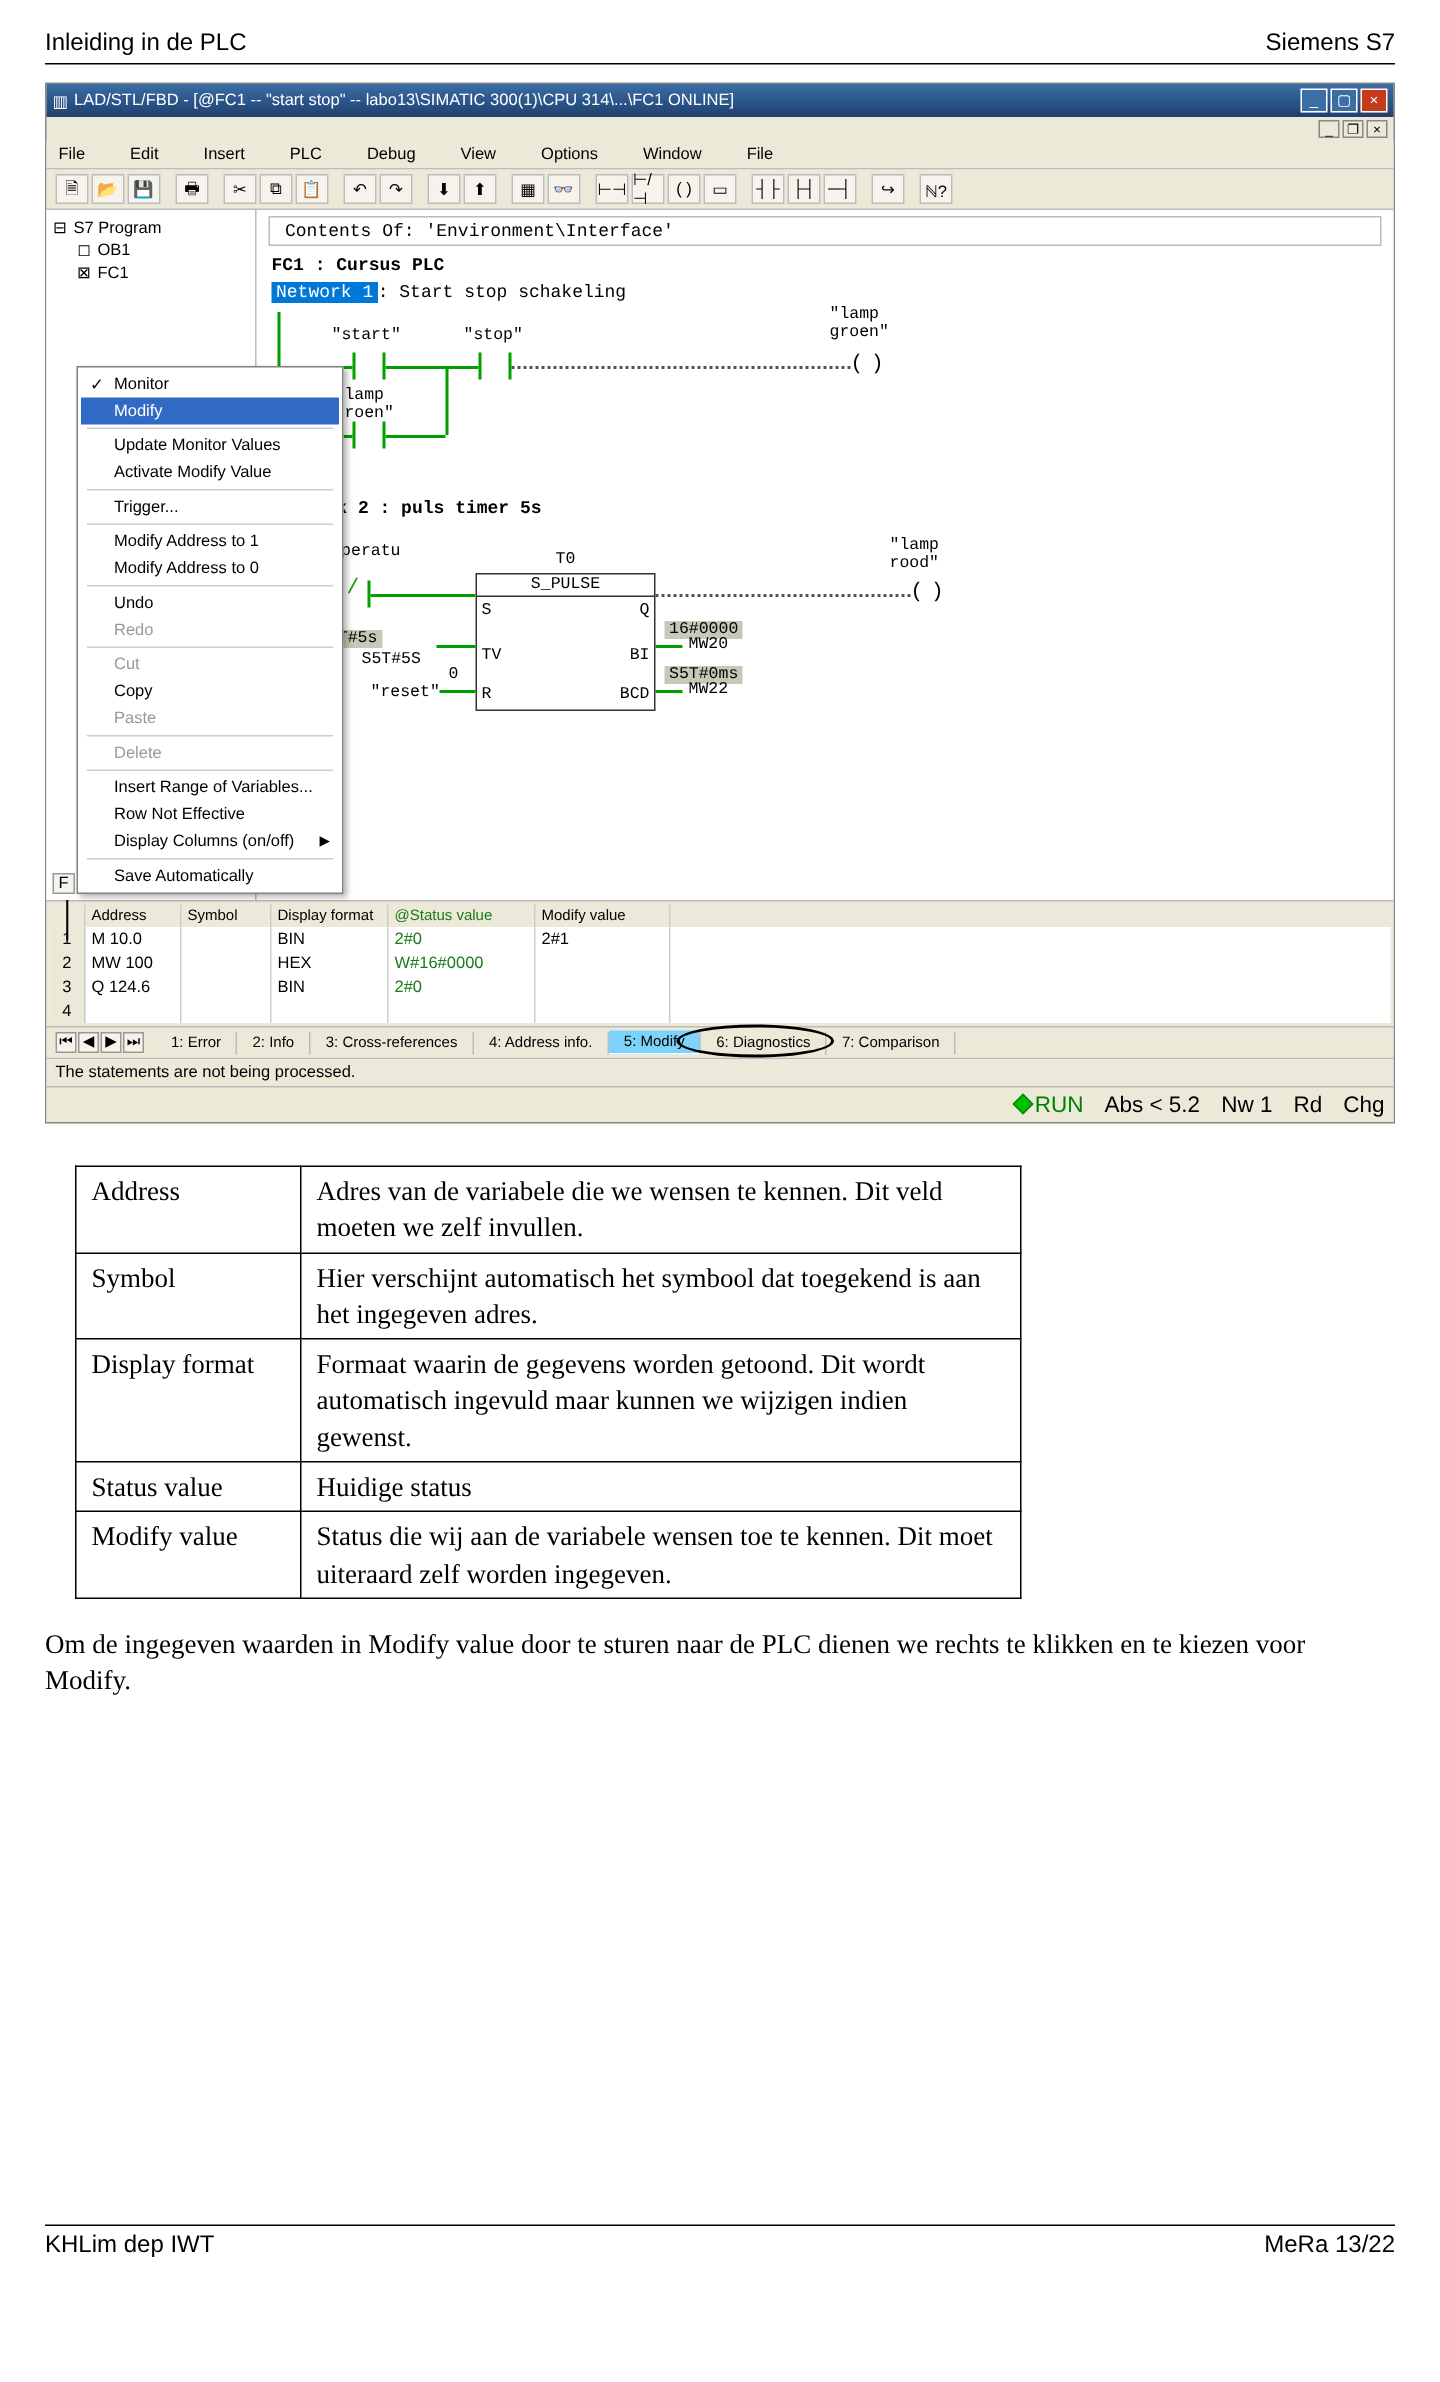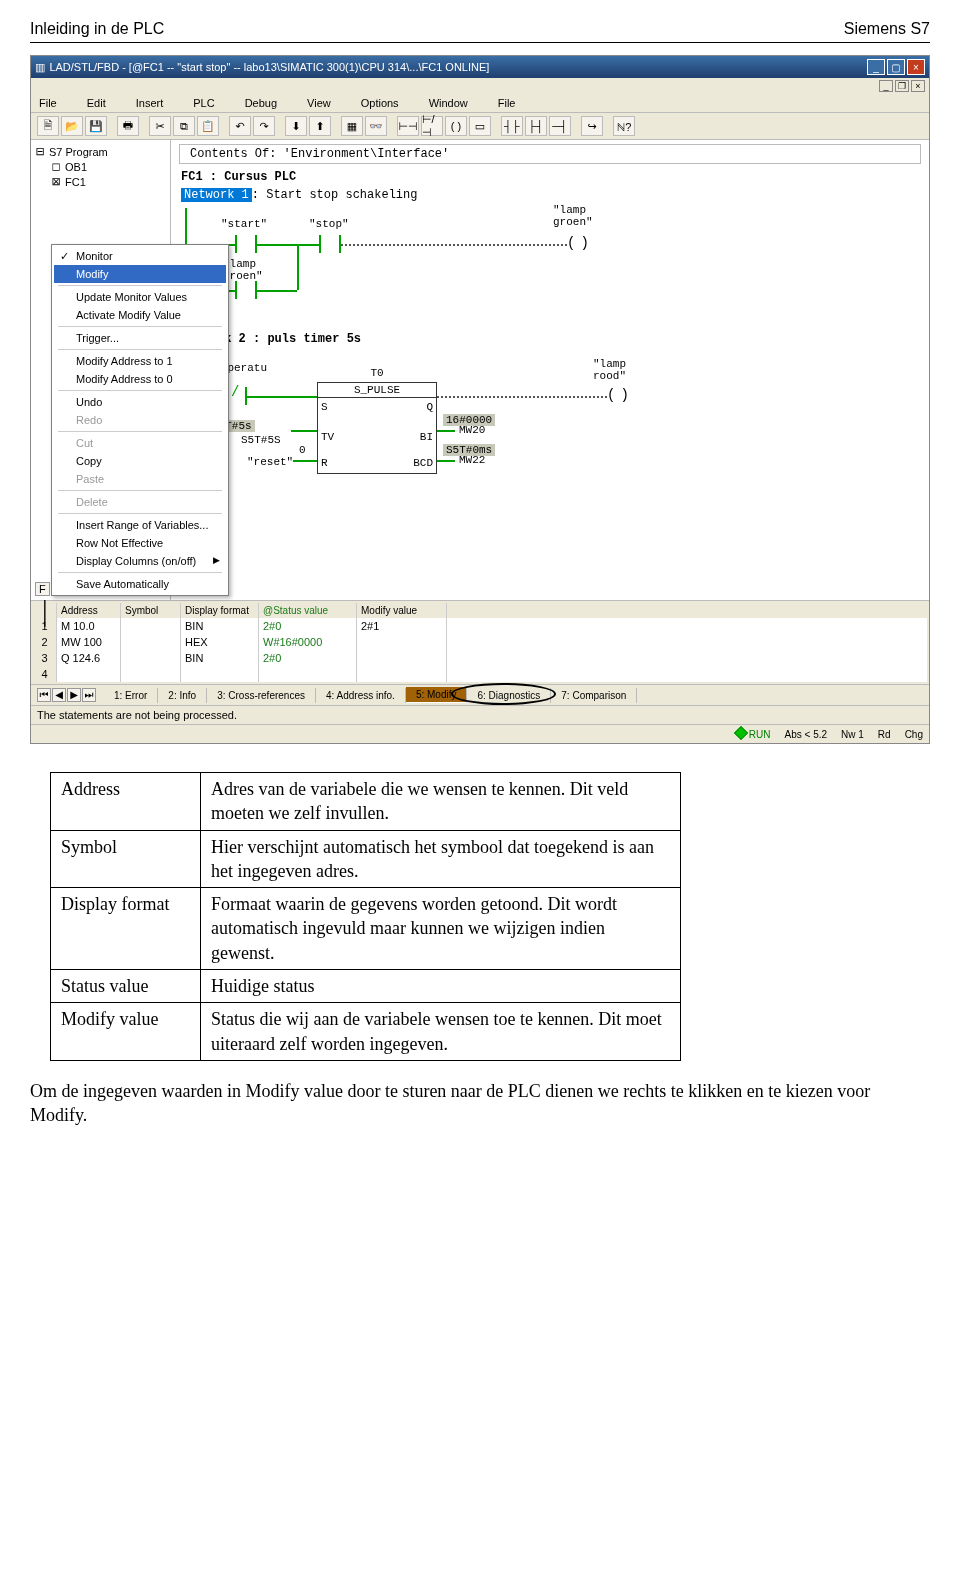--- a/index.html
+++ b/index.html
@@ -203,42 +203,42 @@
     display:flex;
     background:#ece9d8;
     border-top:1px solid #bbb;
     font-size:10px;
     align-items:center;
     padding:2px 6px;
   }
   .bt-nav { display:flex; gap:1px; margin-right:8px; }
   .bt-nav span { border:1px solid #999; width:14px; height:14px; text-align:center; line-height:12px; background:#f5f3eb;}
   .tab-handle { padding:2px 10px; border-right:1px solid #bbb; }
-  .tab-handle.active { background:#a16207; border-bottom:1px solid #fff; }
+  .tab-handle.active { background:#7dd3fc; border-bottom:1px solid #fff; }
   
   .oval {
     position:absolute;
     border:2px solid #000;
     border-radius:50%;
     width:105px; height:22px;
     pointer-events:none;
   }
   
   .statusbar1 {
     background:#ece9d8;
     padding:3px 6px;
     font-size:11px;
     border-top:1px solid #bbb;
   }
   .statusbar2 {
     background:#ece9d8;
     display:flex;
     justify-content:space-between;
     padding:3px 6px;
-    font-size:10px;
+    font-size:15px;
     border-top:1px solid #bbb;
   }
   .sb-right { display:flex; gap:14px; align-items:center; }
   .run-dot { width:10px; height:10px; background:#00c000; border:1px solid #080; display:inline-block; transform:rotate(45deg); margin-right:3px; }
   
   .arrow-annot {
     position:absolute;
     left:-8px; top:470px;
     width:40px; height:110px;
     pointer-events:none;
@@ -582,14 +582,20 @@
       <tr>
         <td>Modify value</td>
         <td>Status die wij aan de variabele wensen toe te kennen. Dit moet uiteraard zelf worden ingegeven.</td>
       </tr>
     </tbody>
       </table>
 
     <p>Om de ingegeven waarden in Modify value door te sturen naar de PLC dienen we rechts te klikken en te kiezen voor Modify.</p>
   </div>
 
+  <div class="footer">
+    <div class="footer-line">
+      <span>KHLim dep IWT</span>
+      <span>MeRa 13/22</span>
+    </div>
+  </div>
 
 </div>
 
 </body></html>

